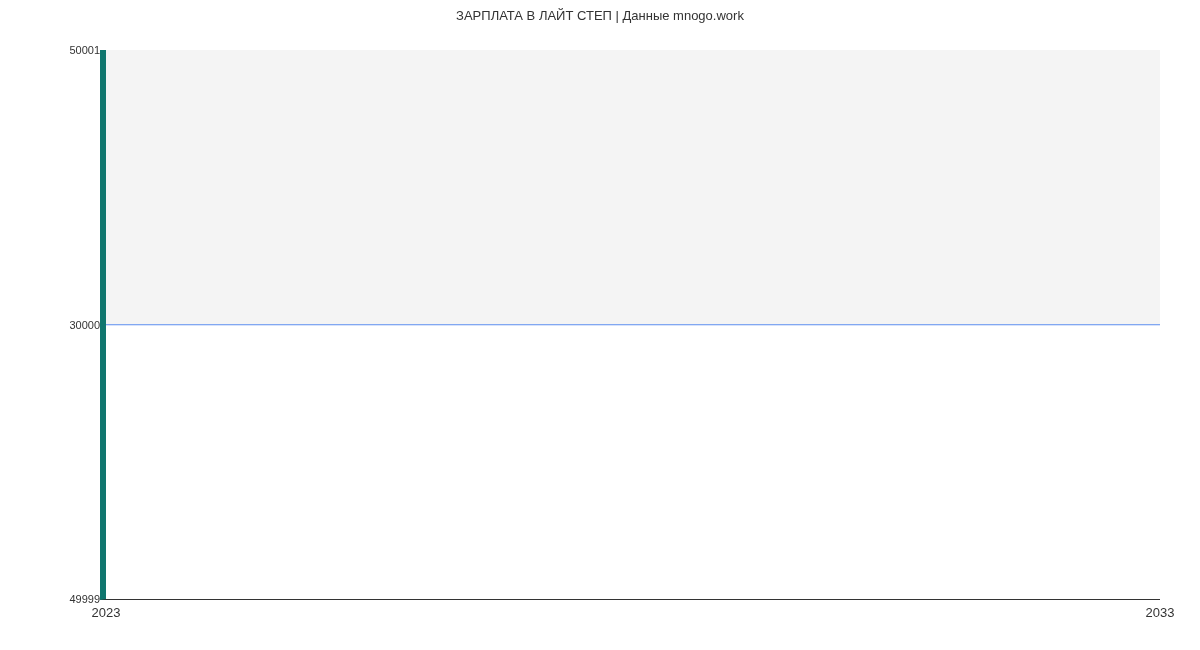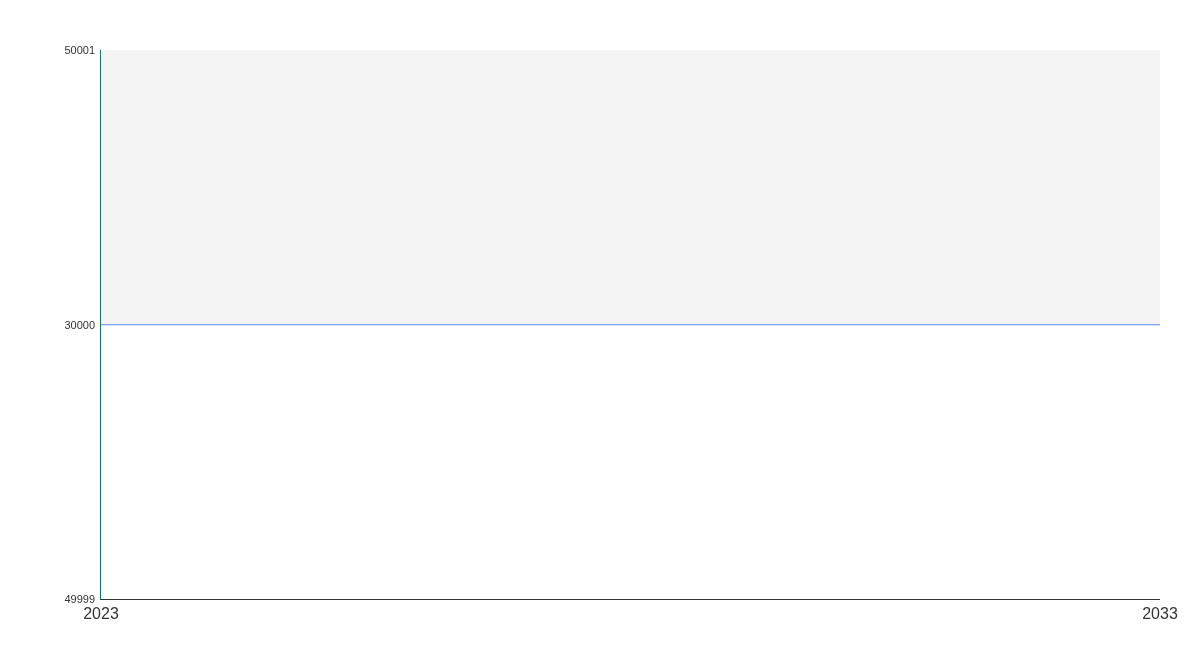--- a/index.html
+++ b/index.html
@@ -26,37 +26,37 @@
       padding-top: 8px;
       font-weight: normal;
     }
     .plot-area {
       position: absolute;
       left: 100px;
       top: 50px;
       right: 40px;
       bottom: 50px;
       background: #f4f4f4;
-      border-left: 1px solid #0f766e;
+      border-left: 6px solid #0f766e;
       border-bottom: 1px solid #333;
     }
     .y-tick {
       position: absolute;
       right: 100%;
       margin-right: 6px;
       font-size: 11px;
       color: #333;
       transform: translateY(-50%);
       white-space: nowrap;
     }
     .x-tick {
       position: absolute;
       top: 100%;
       margin-top: 6px;
-      font-size: 16px;
+      font-size: 13px;
       color: #333;
       transform: translateX(-50%);
       white-space: nowrap;
     }
     .data-line {
       position: absolute;
       left: 0;
       right: 0;
       height: 1.5px;
       background: #5b8def;
@@ -69,20 +69,21 @@
       right: 0;
       top: 50%;
       bottom: 0;
       background: #ffffff;
     }
   </style>
 </head>
 <body>
 
 <div class="chart-container">
+  <div class="chart-title">ЗАРПЛАТА В ЛАЙТ СТЕП | Данные mnogo.work</div>
   <div class="plot-area">
     <div class="white-lower"></div>
     <div class="data-line"></div>
 
     <span class="y-tick" style="top: 0%;">50001</span>
     <span class="y-tick" style="top: 50%;">30000</span>
     <span class="y-tick" style="top: 100%;">49999</span>
 
     <span class="x-tick" style="left: 0%;">2023</span>
     <span class="x-tick" style="left: 100%;">2033</span>

